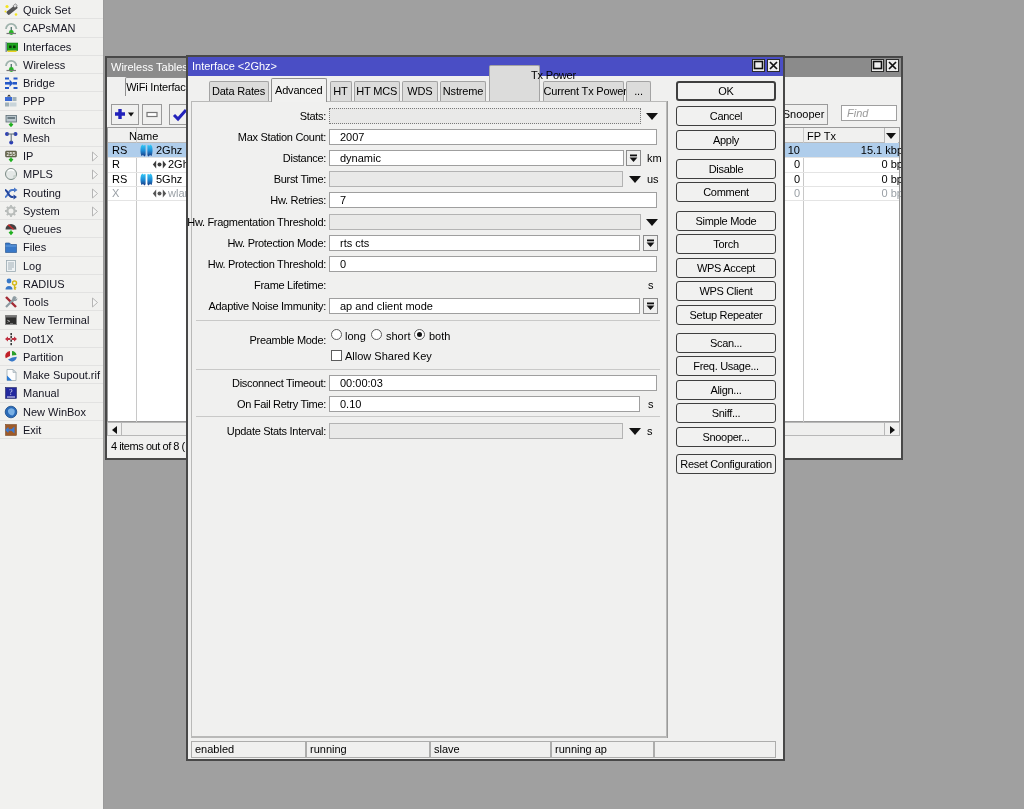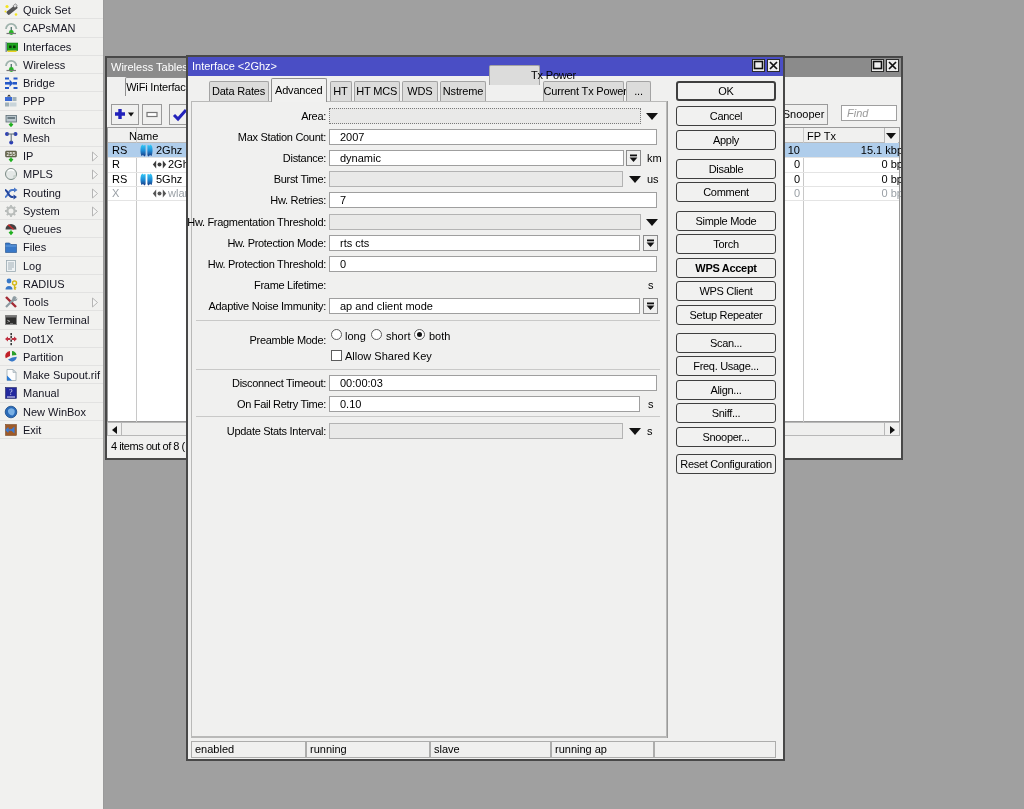--- a/index.html
+++ b/index.html
@@ -376,24 +376,24 @@
 <div class="wbtn" style="left:579px;top:2px;"><svg width="11" height="11" viewBox="0 0 11 11">
         <path d="M2 2 L9 9 M9 2 L2 9" stroke="#111" stroke-width="1.7"></path>
       </svg></div>
 <div style="position:absolute;left:3px;top:44px;width:476px;height:636px;border:1px solid #b9b9b8;"></div>
 <div class="tab" style="left:4.5px;top:24px;width:60.0px;height:20px;">Data Rates</div>
 <div class="tab act" style="left:67.0px;top:21px;width:55.5px;height:24px;line-height:22px;">Advanced</div>
 <div class="tab" style="left:125.5px;top:24px;width:22.0px;height:20px;">HT</div>
 <div class="tab" style="left:150.0px;top:24px;width:45.5px;height:20px;">HT MCS</div>
 <div class="tab" style="left:198.0px;top:24px;width:35.5px;height:20px;">WDS</div>
 <div class="tab" style="left:236.0px;top:24px;width:46.0px;height:20px;">Nstreme</div>
-<div class="tab" style="left:285.0px;top:8px;width:51.0px;height:20px;padding-left:41px;">Tx Power</div>
+<div class="tab" style="left:285.0px;top:8px;width:51.0px;height:36px;padding-left:41px;">Tx Power</div>
 <div class="tab" style="left:338.5px;top:24px;width:81.0px;height:20px;">Current Tx Power</div>
 <div class="tab" style="left:422.0px;top:24px;width:25.0px;height:20px;">...</div>
-<div class="lbl" style="right:457px;top:52.5px;">Area:</div>
+<div class="lbl" style="right:457px;top:52.5px;">Stats:</div>
 <div class="inp dot" style="left:141px;top:50.5px;width:312px;"></div>
 <div class="dn" style="left:458px;top:55.5px;"></div>
 <div class="lbl" style="right:457px;top:73.7px;">Max Station Count:</div>
 <div class="inp" style="left:141px;top:71.7px;width:328px;">2007</div>
 <div class="lbl" style="right:457px;top:94.9px;">Distance:</div>
 <div class="inp" style="left:141px;top:92.9px;width:295px;">dynamic</div>
 <div class="spin" style="left:438px;top:92.9px;"><svg width="13" height="14" viewBox="0 0 13 14">
         <rect x="3" y="3.5" width="7" height="1.8" fill="#111"></rect>
         <path d="M2.6 6.5 h7.8 L6.5 11z" fill="#111"></path>
       </svg></div>
@@ -447,21 +447,21 @@
 <div class="dn" style="left:441px;top:371.0px;"></div>
 <div class="unit" style="left:459px;top:368.0px;">s</div>
 <div style="position:absolute;left:479px;top:44px;width:1px;height:637px;background:#9a9a99;"></div>
 <div class="btn" style="left:488px;top:24.0px;border-width:2px;line-height:16px;">OK</div>
 <div class="btn" style="left:488px;top:48.5px;">Cancel</div>
 <div class="btn" style="left:488px;top:73.0px;">Apply</div>
 <div class="btn" style="left:488px;top:101.5px;">Disable</div>
 <div class="btn" style="left:488px;top:125.0px;">Comment</div>
 <div class="btn" style="left:488px;top:153.5px;">Simple Mode</div>
 <div class="btn" style="left:488px;top:177.0px;">Torch</div>
-<div class="btn" style="left:488px;top:200.5px;font-weight:bold;">WPS Accept</div>
+<div class="btn" style="left:488px;top:200.5px;">WPS Accept</div>
 <div class="btn" style="left:488px;top:224.0px;">WPS Client</div>
 <div class="btn" style="left:488px;top:247.5px;">Setup Repeater</div>
 <div class="btn" style="left:488px;top:275.5px;">Scan...</div>
 <div class="btn" style="left:488px;top:299.0px;">Freq. Usage...</div>
 <div class="btn" style="left:488px;top:322.5px;">Align...</div>
 <div class="btn" style="left:488px;top:346.0px;">Sniff...</div>
 <div class="btn" style="left:488px;top:369.5px;">Snooper...</div>
 <div class="btn" style="left:488px;top:396.5px;">Reset Configuration</div>
 <div style="position:absolute;left:3px;top:680.0px;width:476px;height:1px;background:#b9b9b8;"></div>
 <div class="sc" style="left:3px;top:684px;width:115px;">enabled</div>

